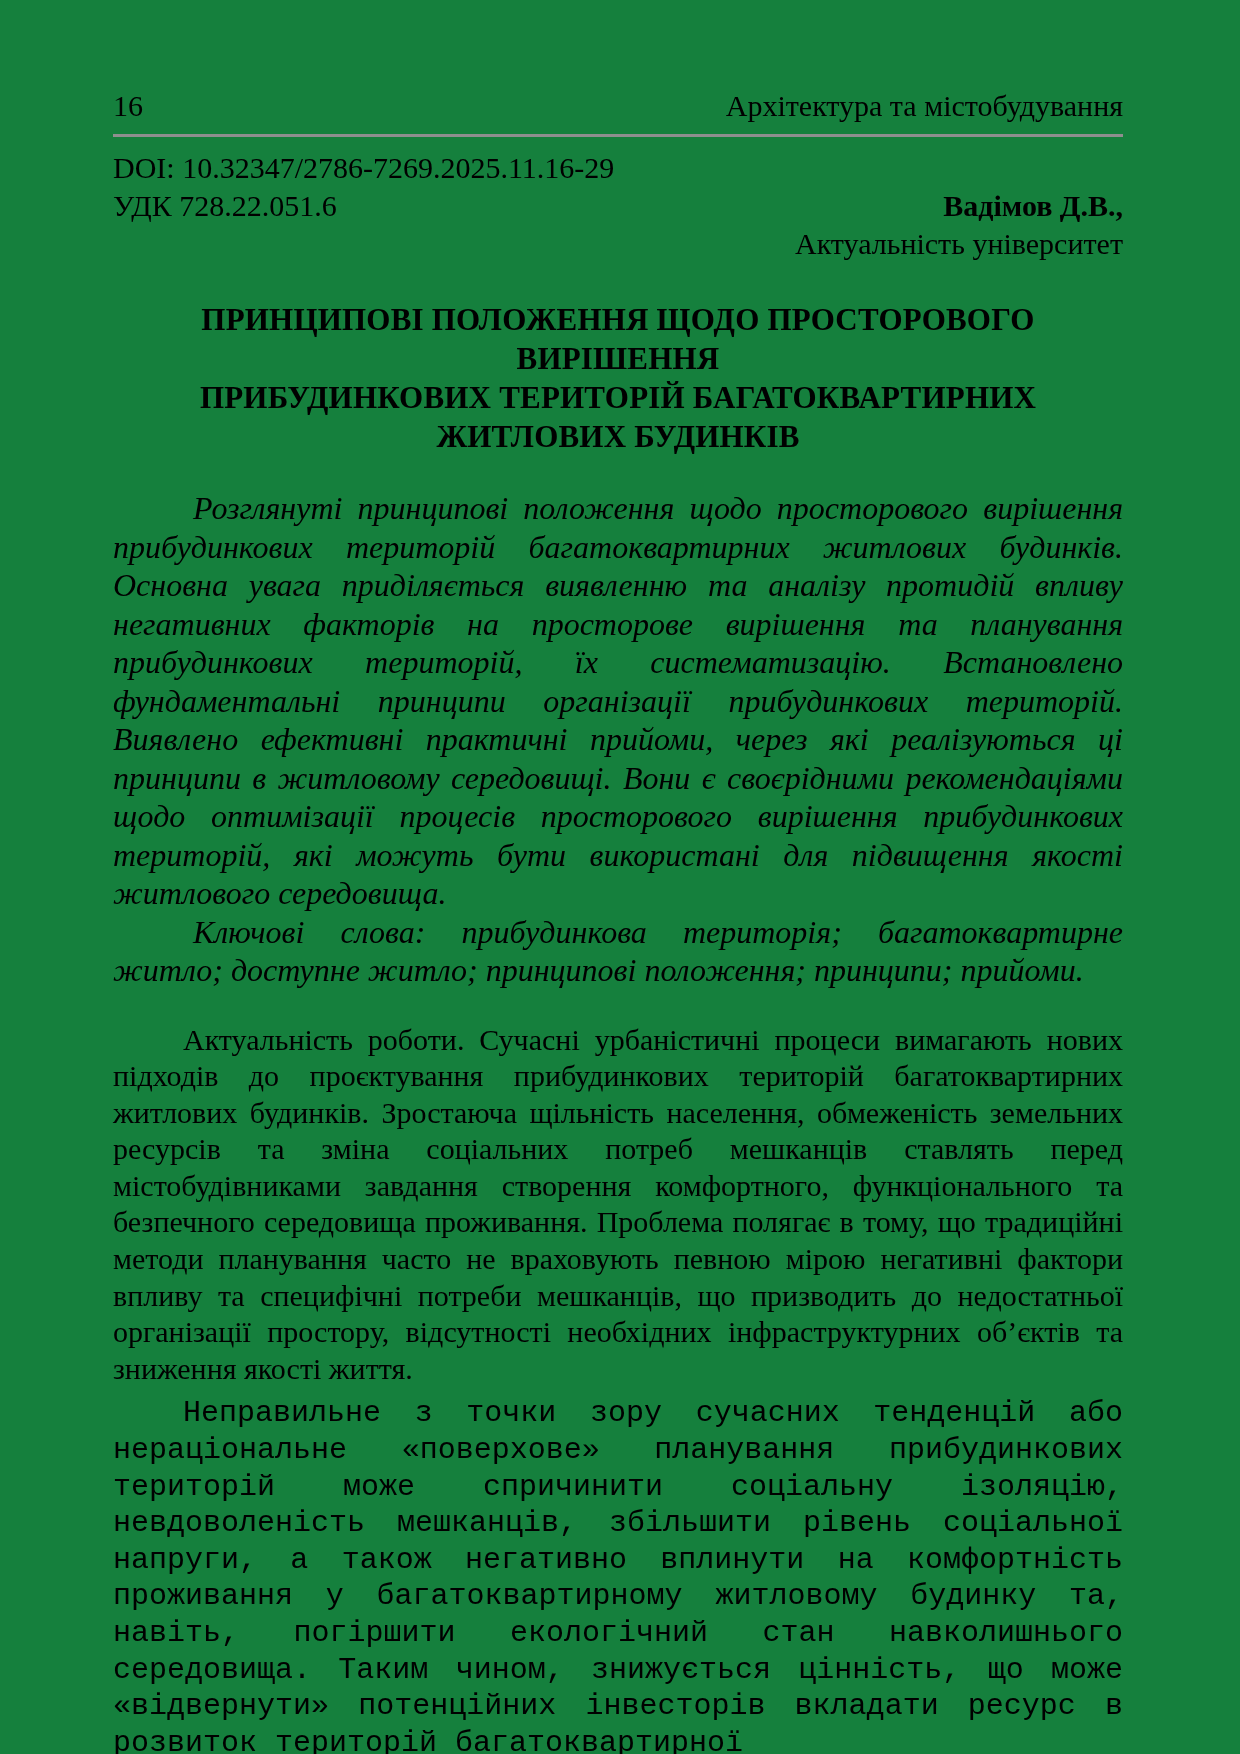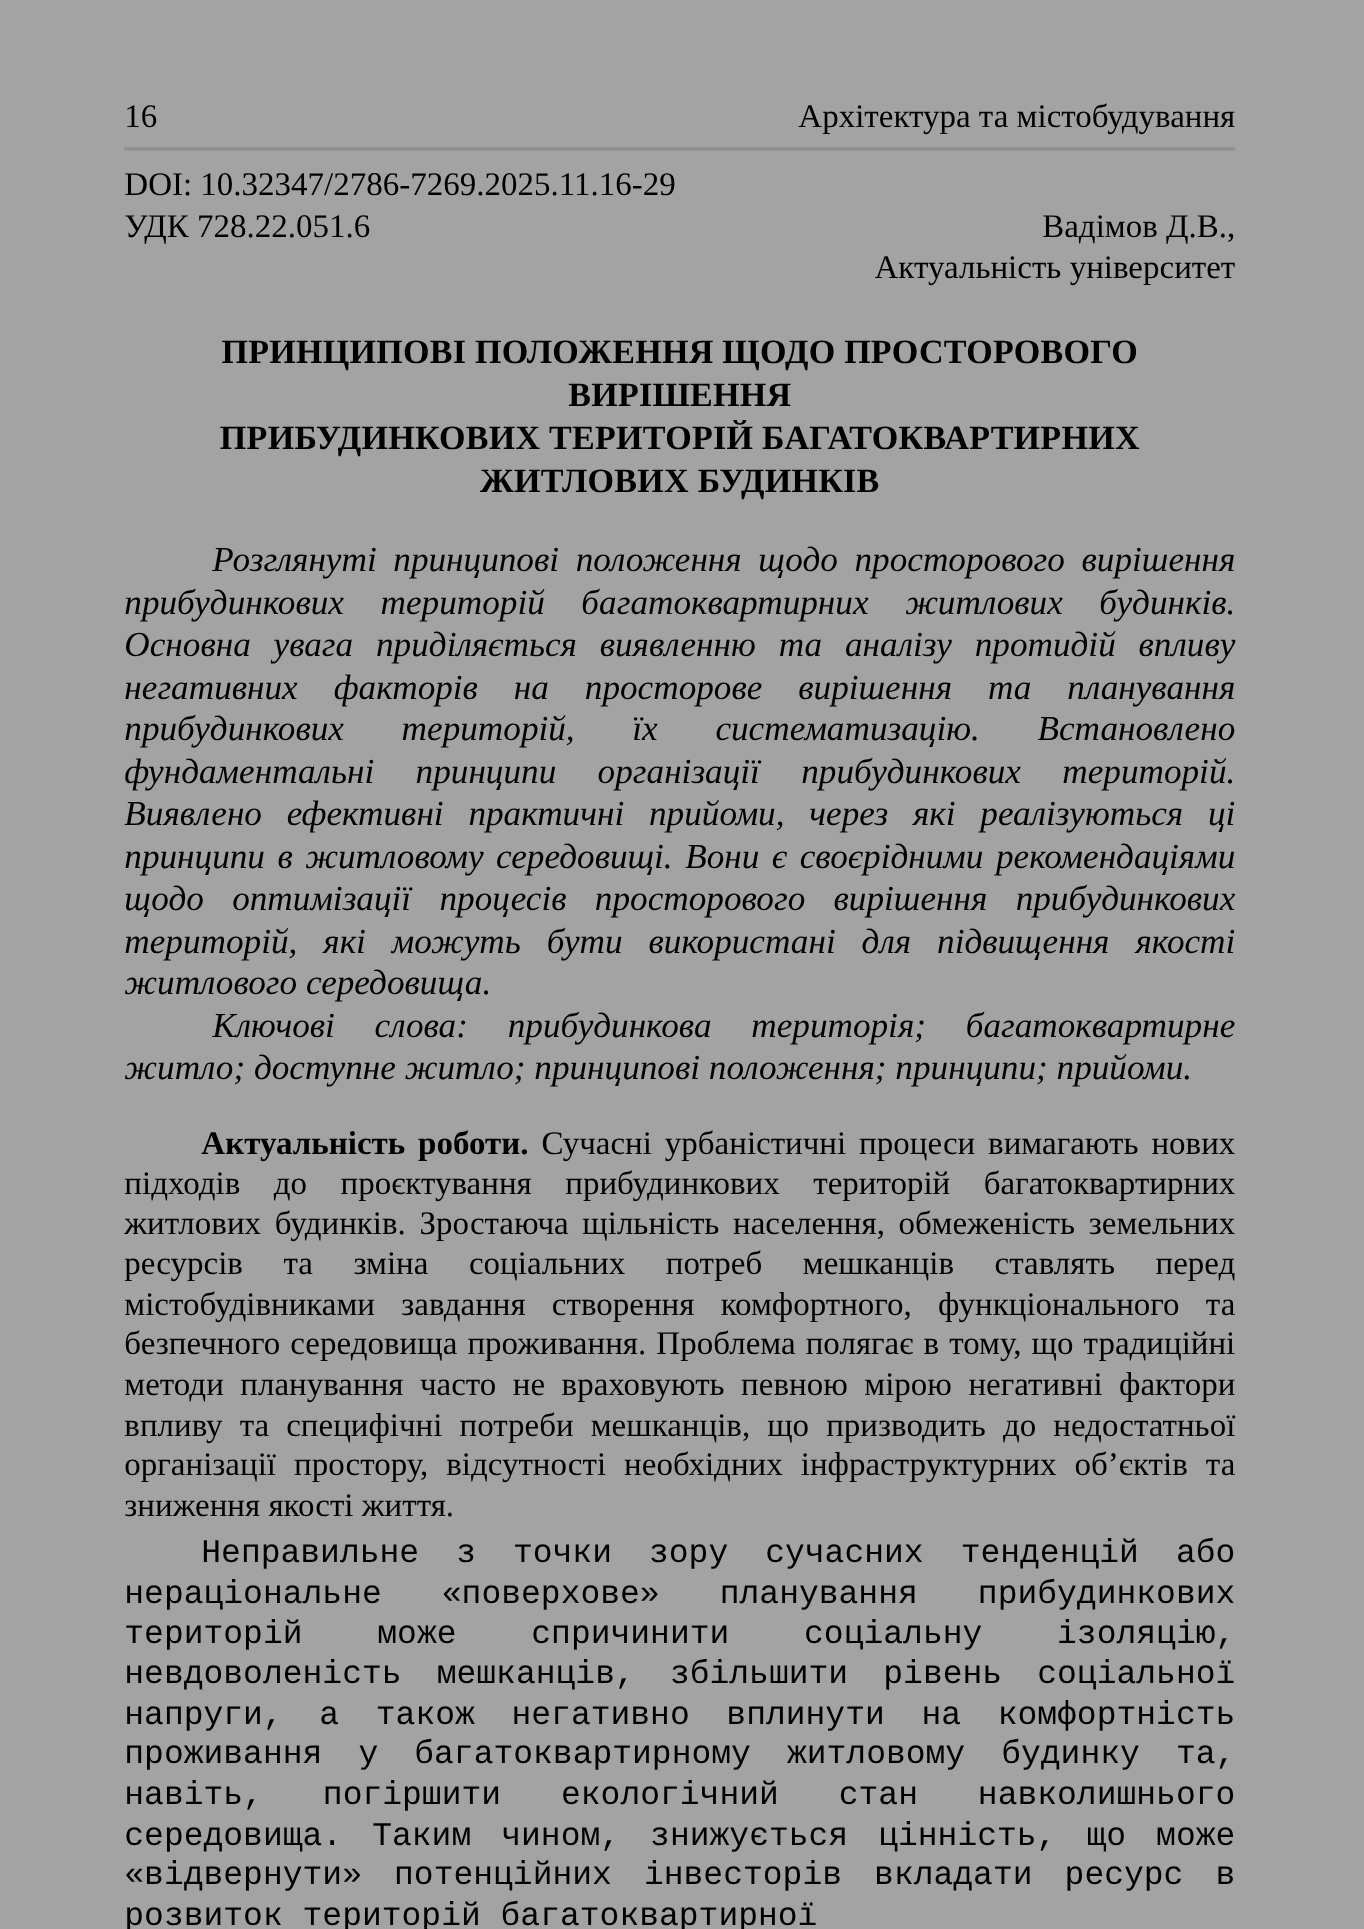--- a/index.html
+++ b/index.html
@@ -1,21 +1,21 @@
 <!DOCTYPE html>
 <html lang="uk"><head>
 <meta charset="utf-8">
 <style>
   html, body { margin: 0; padding: 0; background: #e9e9e9; }
   .page {
     position: relative;
     width: 1240px;
     height: 1754px;
     margin: 0 auto;
-    background: #a3a3a3;
+    background: #15803d;
     color: #000000;
     font-family: "Liberation Serif", "DejaVu Serif", serif;
     overflow: hidden;
     box-sizing: border-box;
     padding: 0 117px 0 113px; 
   }
 
   
   .running-head {
     display: flex;
@@ -33,21 +33,21 @@
     margin: 10px 0 0 0;
   }
 
   
   .meta {
     margin-top: 12px;
     font-size: 30px;
     line-height: 38px;
   }
   .meta-split { display: flex; justify-content: space-between; }
-  .author-name { font-weight: normal; }
+  .author-name { font-weight: bold; }
   .meta-right { text-align: right; }
 
   
   .article-title {
     margin: 37px 0 0 0;
     font-size: 31px;
     font-weight: bold;
     line-height: 39px;
     text-align: center;
     letter-spacing: 0.2px;
@@ -65,21 +65,21 @@
 
   
   .body-text {
     margin-top: 32px;
     font-size: 30px;
     line-height: 36.6px;
     text-align: justify;
   }
   .body-text p { margin: 0; text-indent: 70px; }
   .body-text p + p { margin-top: 8px; font-family: Liberation Mono, monospace; }
-  .para-lead { font-weight: bold; }
+  .para-lead { font-weight: normal; }
 </style>
 </head>
 <body>
 
 <div class="page">
 
   <header class="running-head">
     <span>16</span>
     <span class="journal-title">Архітектура та містобудування</span>
   </header>

